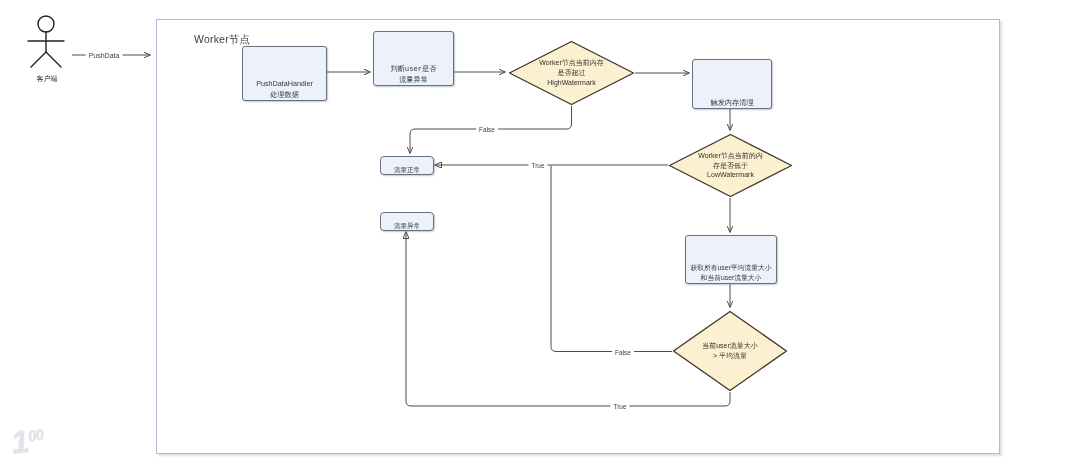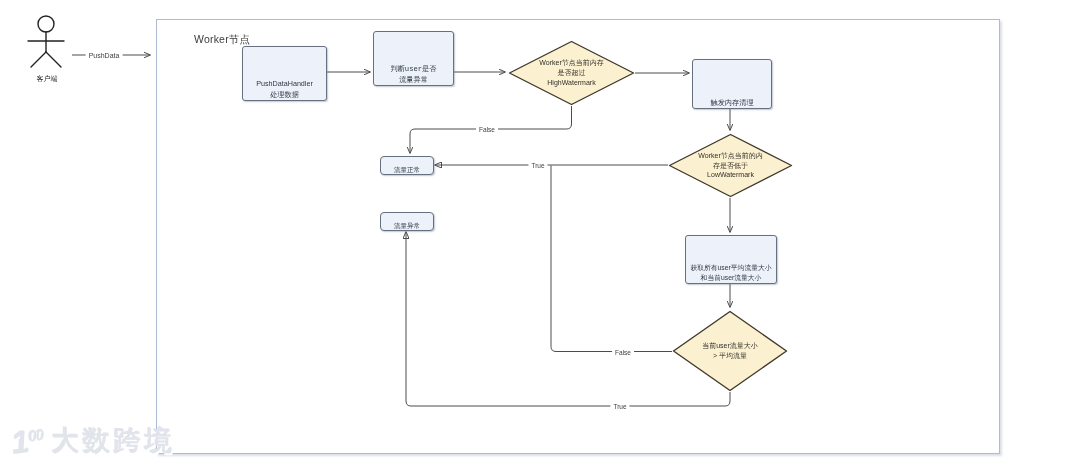--- a/index.html
+++ b/index.html
@@ -166,14 +166,13 @@
 </div>
 
 <div class="edge-label" style="left:104px;top:55px;font-size:7px;">PushData</div>
 <div class="edge-label" style="left:487px;top:129px;">False</div>
 <div class="edge-label" style="left:538px;top:165px;">True</div>
 <div class="edge-label" style="left:623px;top:352px;">False</div>
 <div class="edge-label" style="left:620px;top:406px;">True</div>
 
 <div class="watermark">
   <span class="wm-logo"><span>1</span><span class="wm-rings">00</span></span>
-  <span class="wm-brand">大数跨境</span>
 </div>
 
 </body></html>

